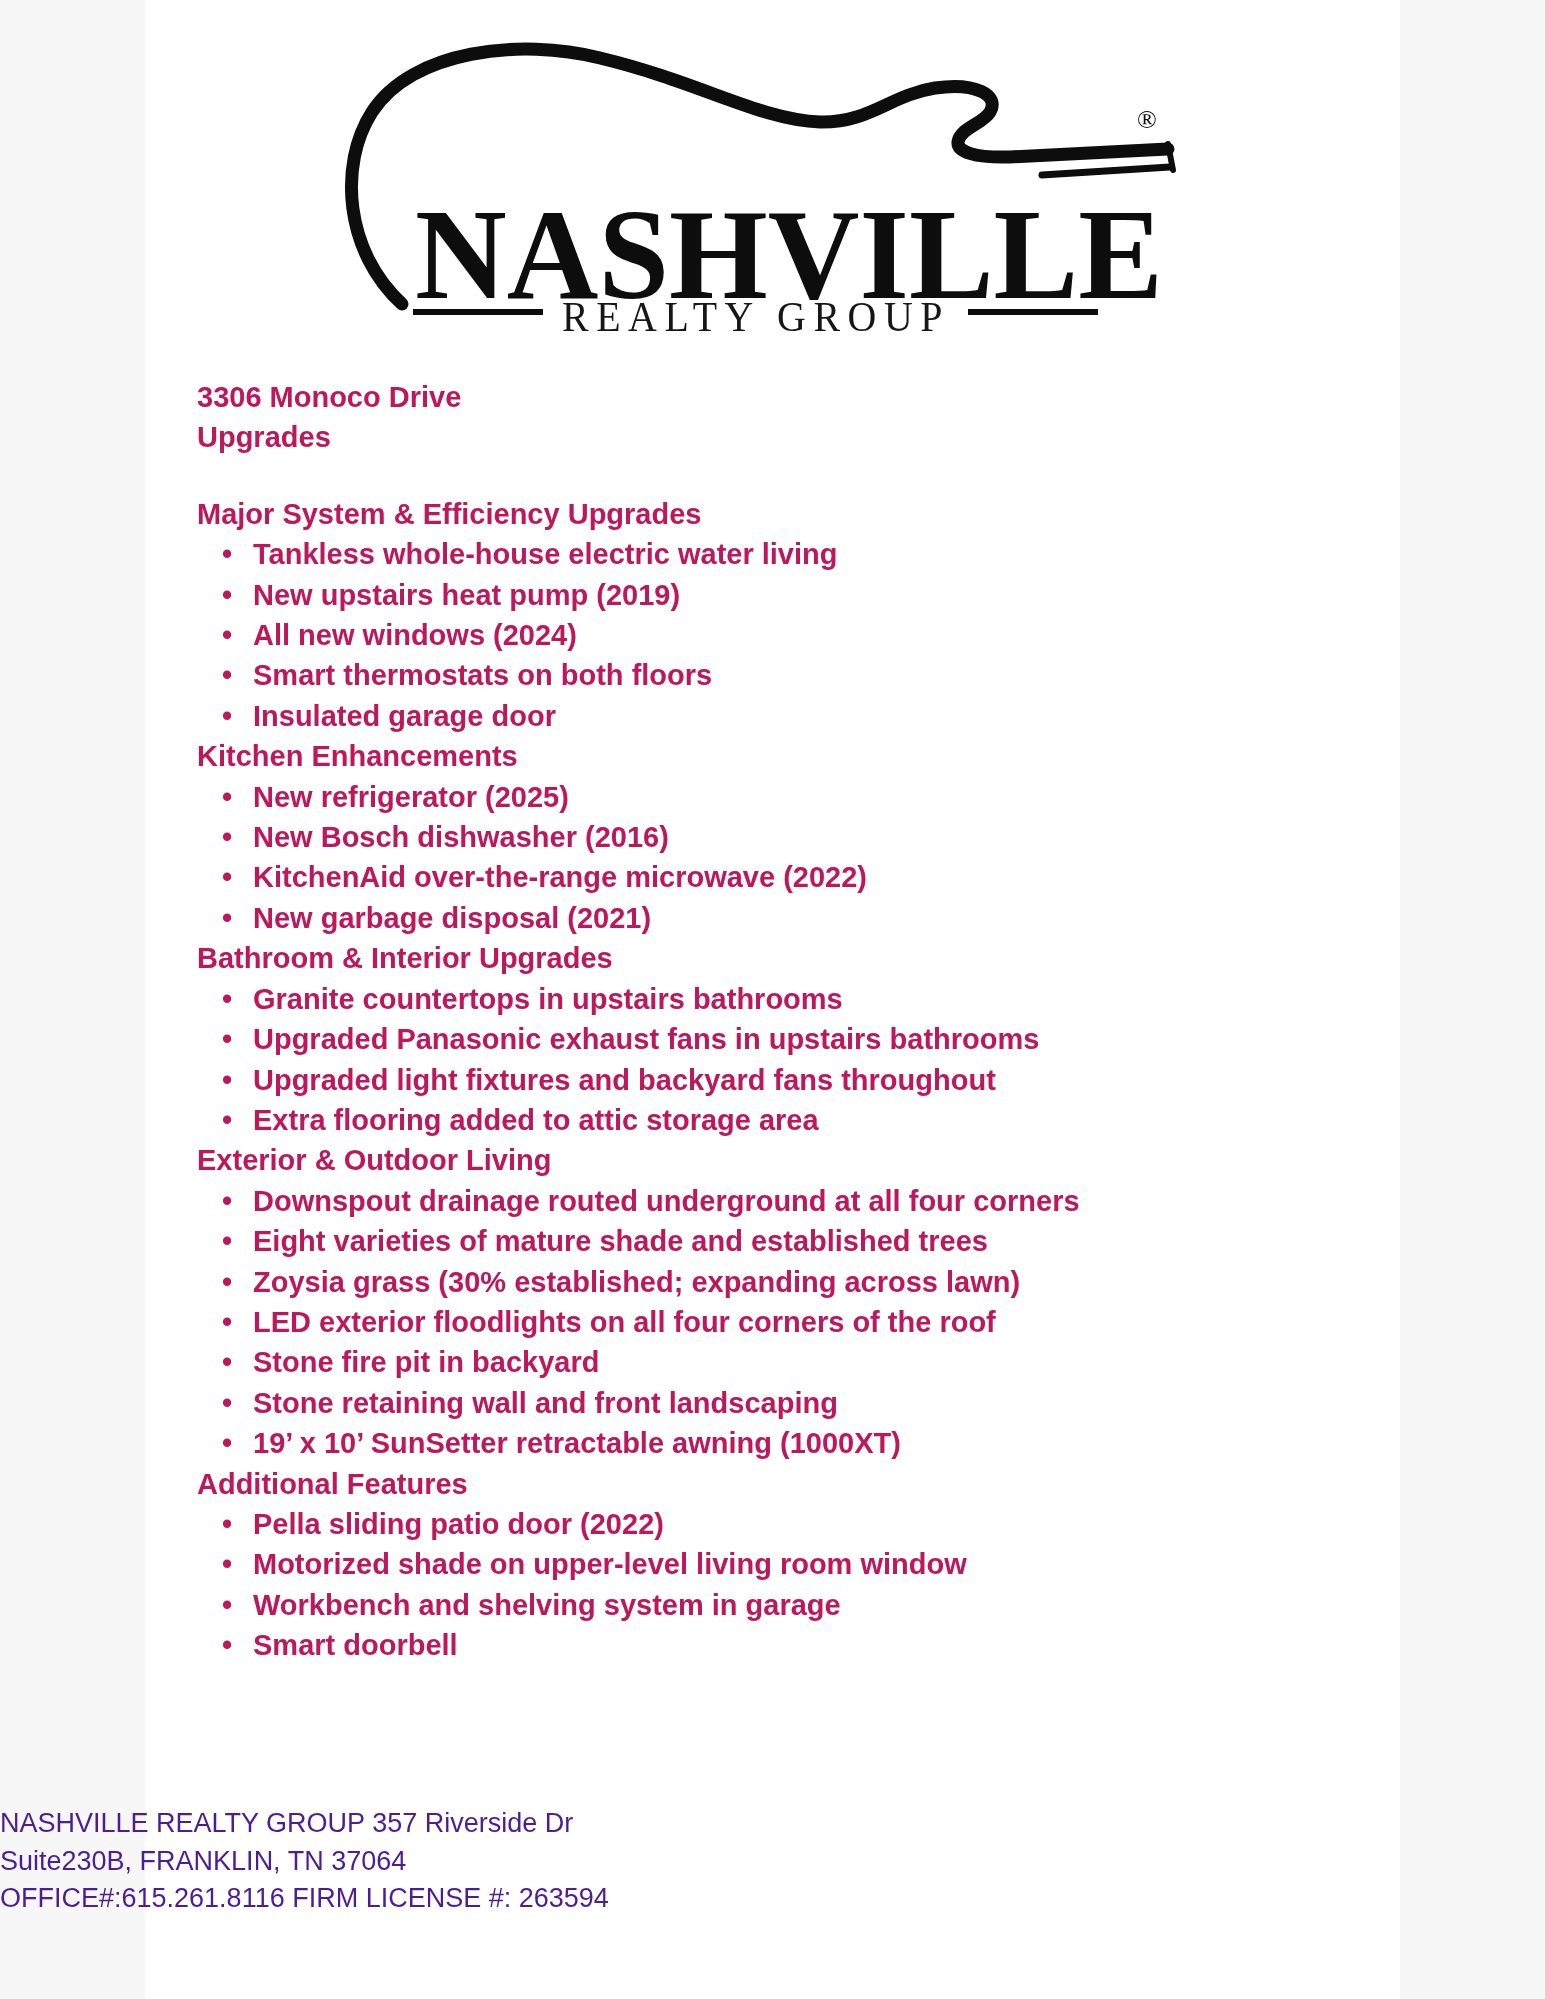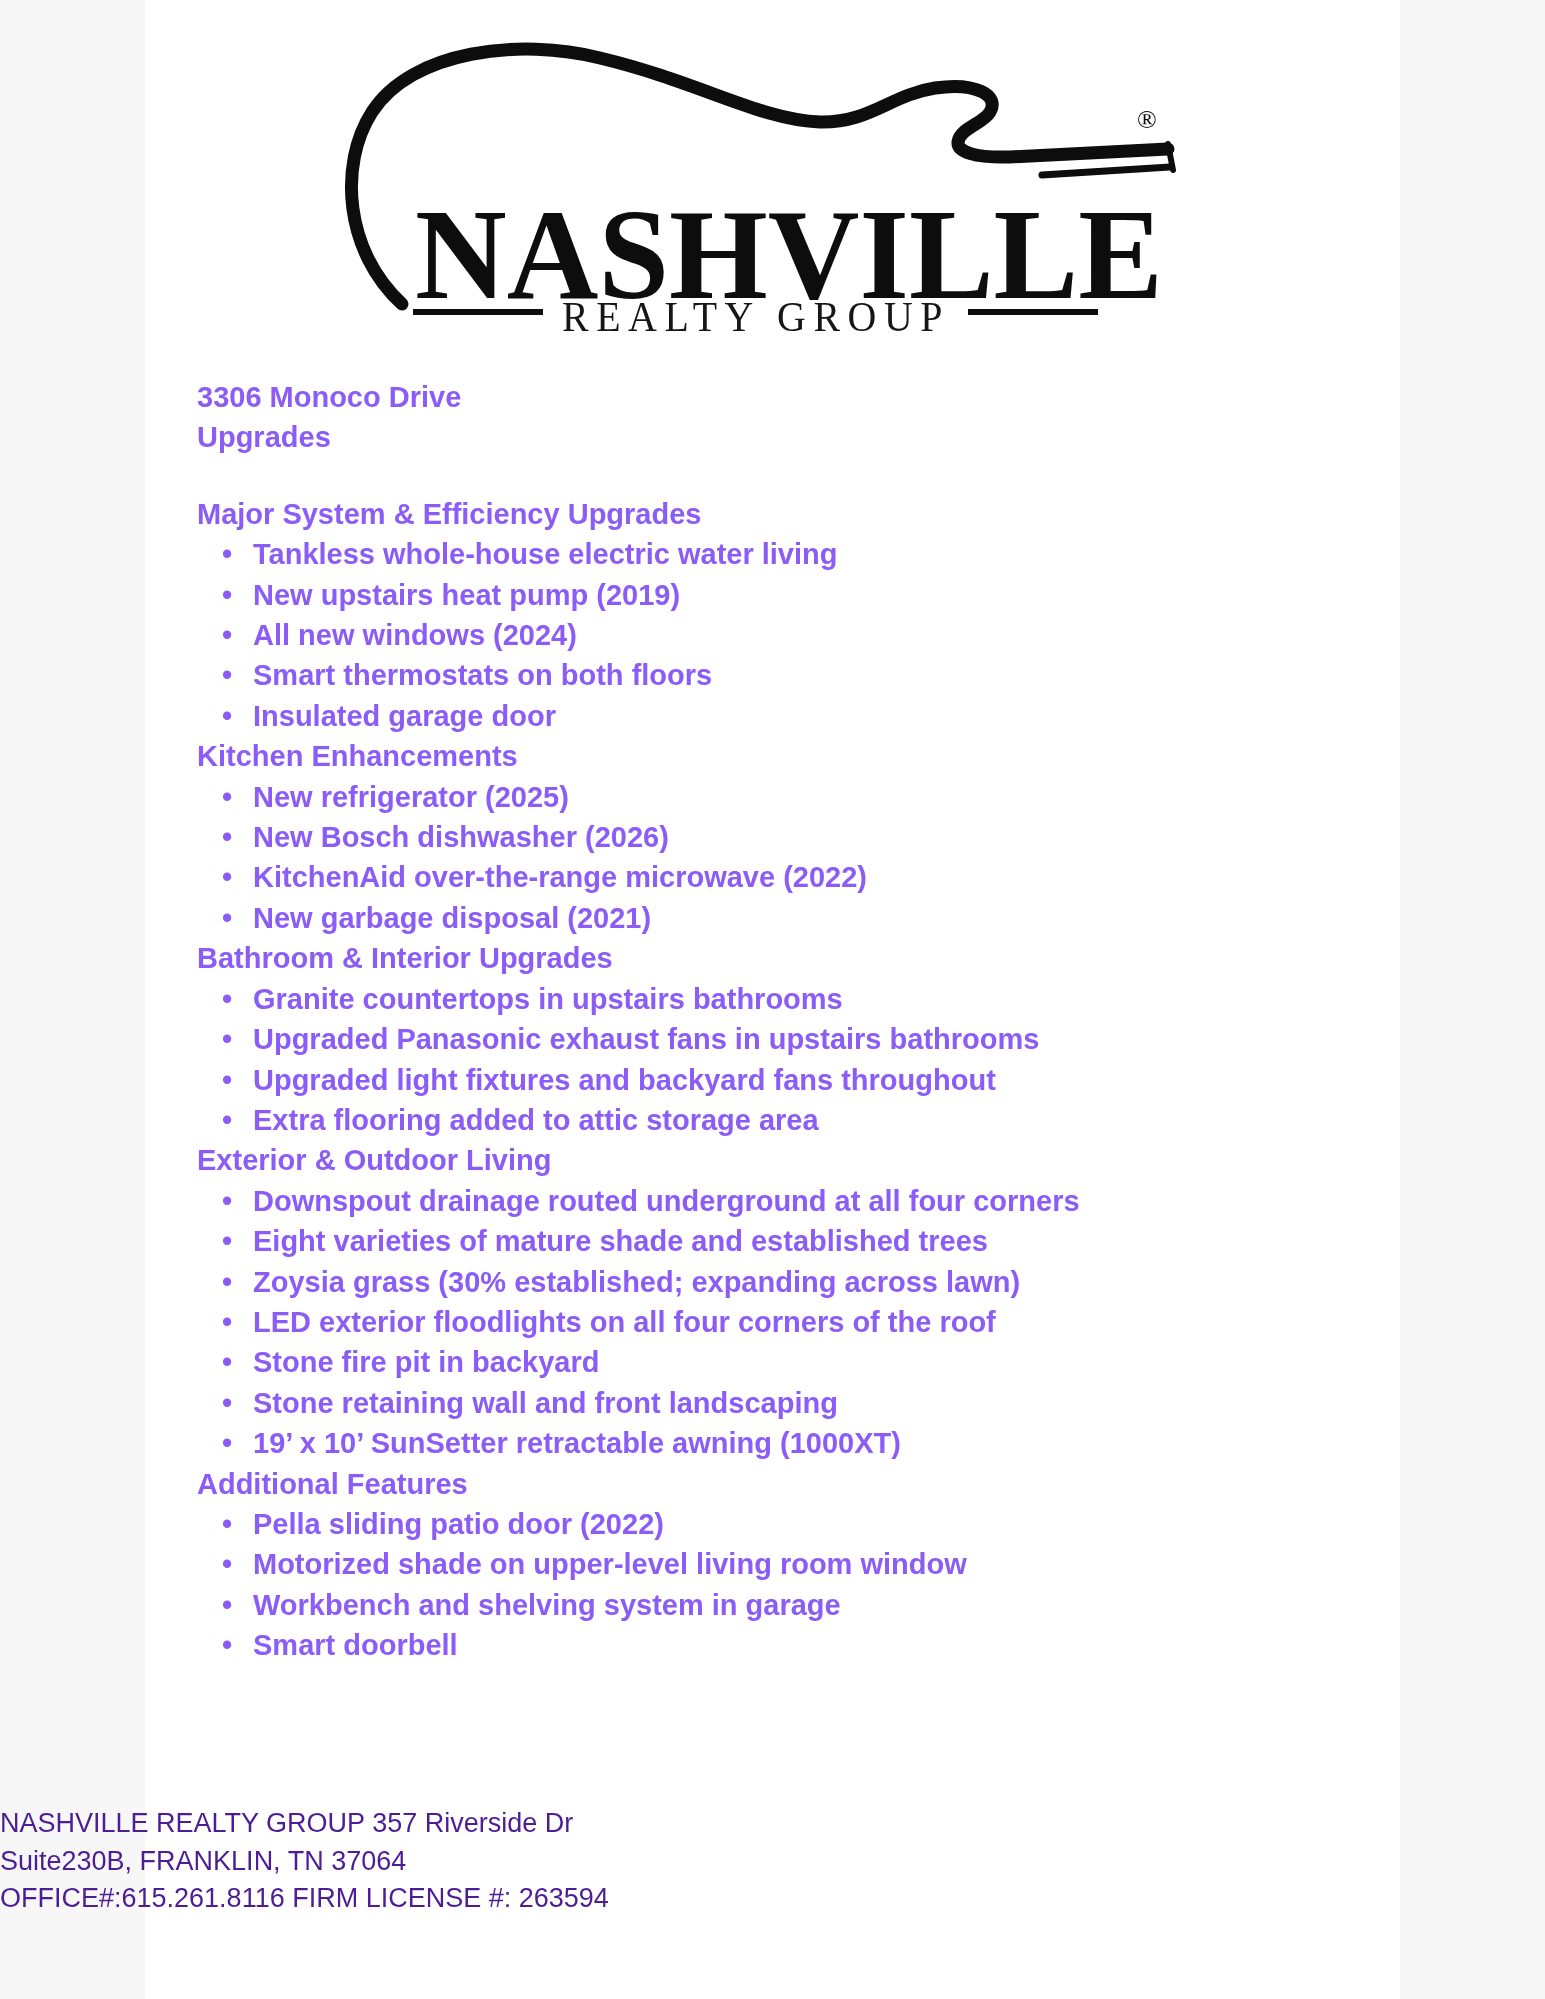--- a/index.html
+++ b/index.html
@@ -44,21 +44,21 @@
     fill: #0d0d0d;
   }
   
   .content {
     position: absolute;
     left: 197px; top: 377px;
     width: 1120px;
     font-size: 29px;
     font-weight: 700;
     line-height: 40.4px;
-    color: #8b5cf6;
+    color: #be185d;
   }
   .row { position: relative; white-space: nowrap; }
   .row.bullet { padding-left: 56px; }
   .row.bullet::before {
     content: "\2022";
     position: absolute;
     left: 25px; top: 0;
     font-size: 29px;
     font-weight: 700;
   }
@@ -114,21 +114,21 @@
 
   <div class="row heading">Major System &amp; Efficiency Upgrades</div>
   <div class="row bullet">Tankless whole-house electric water living</div>
   <div class="row bullet">New upstairs heat pump (2019)</div>
   <div class="row bullet">All new windows (2024)</div>
   <div class="row bullet">Smart thermostats on both floors</div>
   <div class="row bullet">Insulated garage door</div>
 
   <div class="row heading">Kitchen Enhancements</div>
   <div class="row bullet">New refrigerator (2025)</div>
-  <div class="row bullet">New Bosch dishwasher (2026)</div>
+  <div class="row bullet">New Bosch dishwasher (2016)</div>
   <div class="row bullet">KitchenAid over-the-range microwave (2022)</div>
   <div class="row bullet">New garbage disposal (2021)</div>
 
   <div class="row heading">Bathroom &amp; Interior Upgrades</div>
   <div class="row bullet">Granite countertops in upstairs bathrooms</div>
   <div class="row bullet">Upgraded Panasonic exhaust fans in upstairs bathrooms</div>
   <div class="row bullet">Upgraded light fixtures and backyard fans throughout</div>
   <div class="row bullet">Extra flooring added to attic storage area</div>
 
   <div class="row heading">Exterior &amp; Outdoor Living</div>

